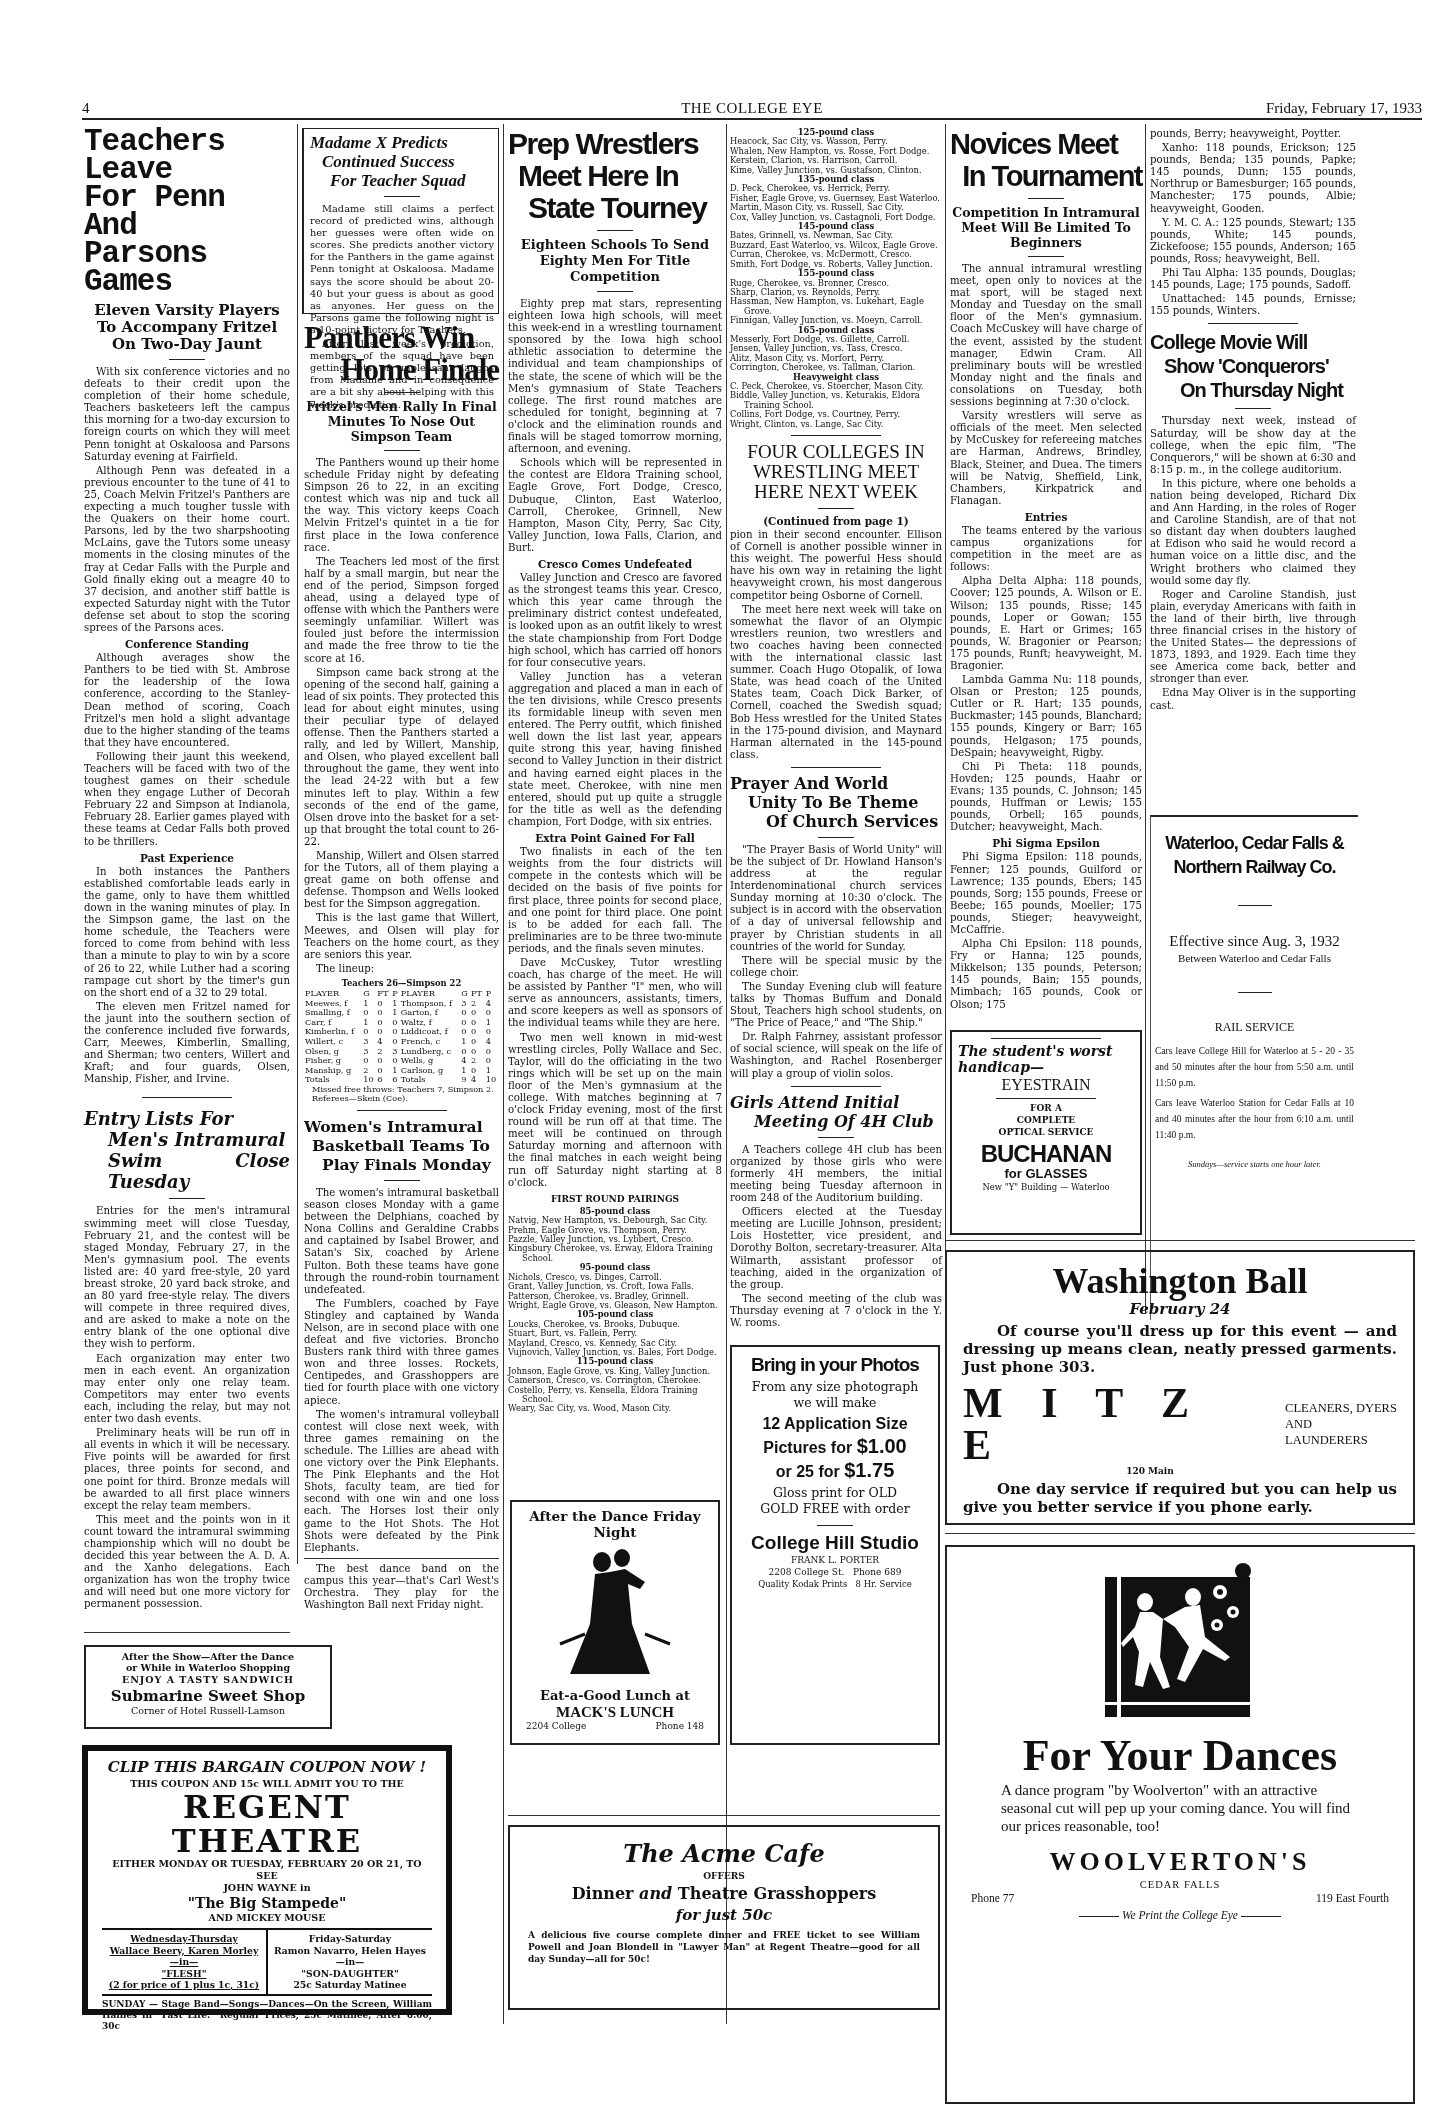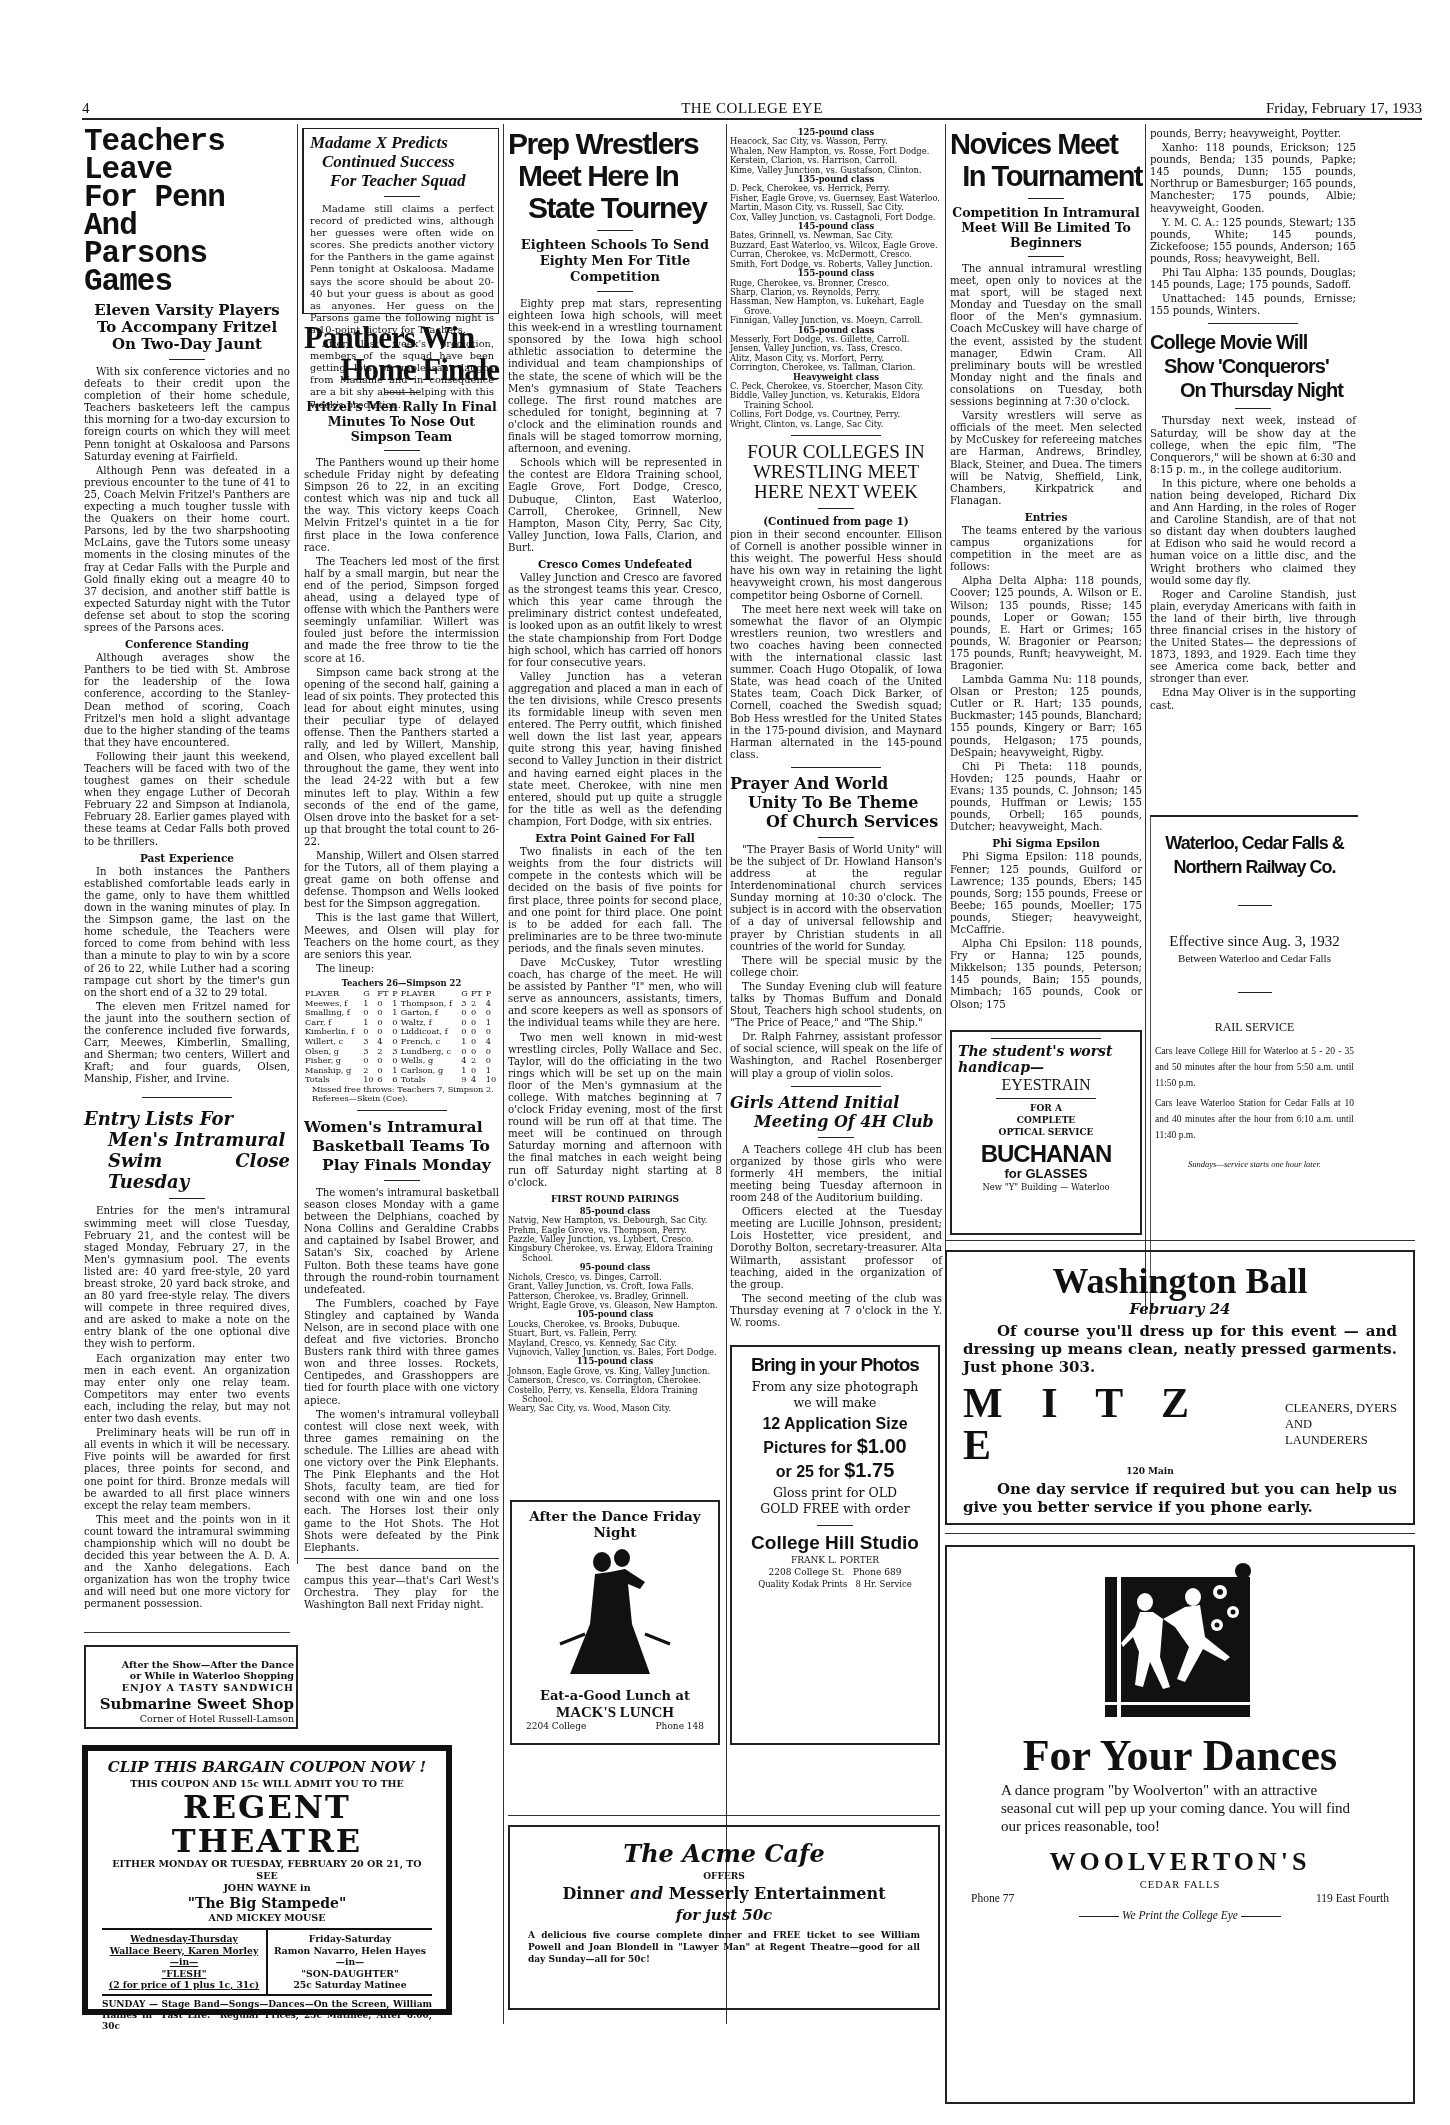--- a/index.html
+++ b/index.html
@@ -65,21 +65,21 @@
     <div style="padding-left:24px;">Swim Close Tuesday</div>
   </div>
   <div class="smallrule"></div>
   <p>Entries for the men's intramural swimming meet will close Tuesday, February 21, and the contest will be staged Monday, February 27, in the Men's gymnasium pool. The events listed are: 40 yard free-style, 20 yard breast stroke, 20 yard back stroke, and an 80 yard free-style relay. The divers will compete in three required dives, and are asked to make a note on the entry blank of the one optional dive they wish to perform.</p>
   <p>Each organization may enter two men in each event. An organization may enter only one relay team. Competitors may enter two events each, including the relay, but may not enter two dash events.</p>
   <p>Preliminary heats will be run off in all events in which it will be necessary. Five points will be awarded for first places, three points for second, and one point for third. Bronze medals will be awarded to all first place winners except the relay team members.</p>
   <p>This meet and the points won in it count toward the intramural swimming championship which will no doubt be decided this year between the A. D. A. and the Xanho delegations. Each organization has won the trophy twice and will need but one more victory for permanent possession.</p>
 </div>
 
 <div class="hrule" style="left:84px; top:1632px; width:206px;"></div>
-<div class="box ad-center" style="left:84px; top:1645px; width:214px; height:84px; padding:12px 2px; font-weight:bold;text-align:right;">
+<div class="box ad-center" style="left:84px; top:1645px; width:248px; height:84px; padding:4px 2px; font-weight:bold;">
   <div style="font-size:9.5px; line-height:11px;">After the Show—After the Dance</div>
   <div style="font-size:9.5px; line-height:11px;">or While in Waterloo Shopping</div>
   <div style="font-size:9.5px; line-height:14px; letter-spacing:1px;">ENJOY A TASTY SANDWICH</div>
   <div style="font-size:15px; line-height:18px;">Submarine Sweet Shop</div>
   <div style="font-size:9.5px; line-height:12px; font-weight:normal;">Corner of Hotel Russell-Lamson</div>
 </div>
 
 <div class="box" style="left:302px; top:128px; width:197px; height:186px; border-width:1px 1px 1px 2px;">
   <div class="col" style="position:relative; padding:4px 4px 2px 6px; width:100%;">
     <div class="ital-head" style="font-size:17px; line-height:19px;font-family:Liberation Serif, serif;">
@@ -411,21 +411,21 @@
   </div>
 </div>
 
 <div class="hrule" style="left:508px; top:1815px; width:432px;"></div>
 <div class="box ad-center" style="left:508px; top:1825px; width:432px; height:185px; padding:12px 18px;">
   <div style="font-family:'DejaVu Serif',serif; font-weight:bold; font-size:24px; line-height:30px; font-style:italic;">The Acme Cafe</div>
   <div style="font-weight:bold; font-size:9px; line-height:14px;">OFFERS</div>
   <div style="font-weight:bold; font-size:16px; line-height:22px;">
     <span>Dinner</span>
     <em>and</em>
-    <span>Messerly Entertainment</span>
+    <span>Theatre Grasshoppers</span>
   </div>
   <div style="font-weight:bold; font-style:italic; font-size:15px; line-height:20px;">for just 50c</div>
   <div style="font-weight:bold; font-size:9px; line-height:12px; text-align:justify; margin-top:4px;">A delicious five course complete dinner and FREE ticket to see William Powell and Joan Blondell in "Lawyer Man" at Regent Theatre—good for all day Sunday—all for 50c!</div>
 </div>
 
 <div class="col" style="left:950px; top:128px; width:192px;">
   <div style="font-family:'Liberation Sans',sans-serif; font-weight:bold; font-size:29px; line-height:32px; letter-spacing:-1.5px;">
     <div>Novices Meet</div>
     <div style="text-align:right;">In Tournament</div>
   </div>

